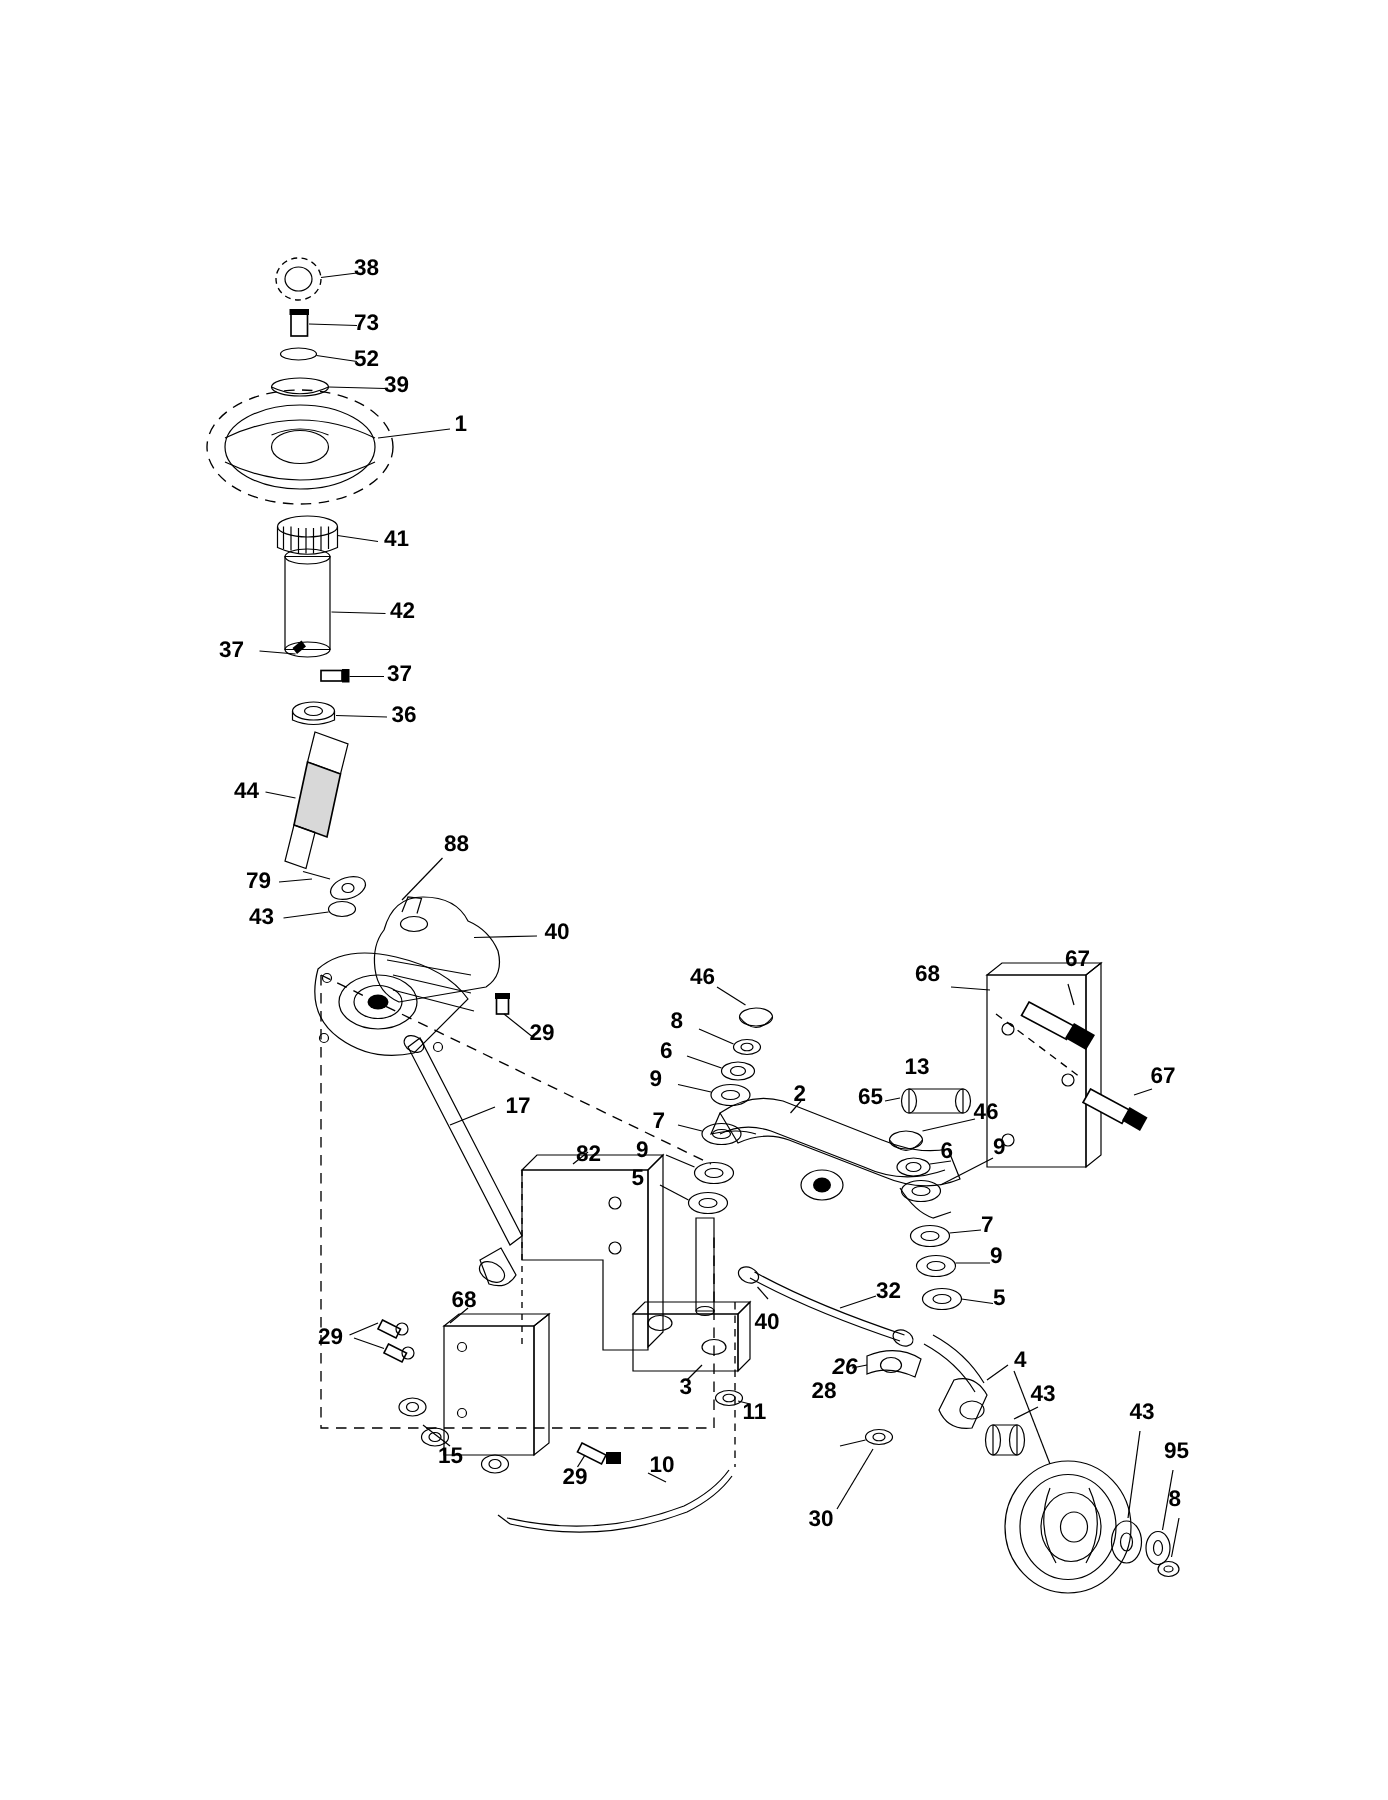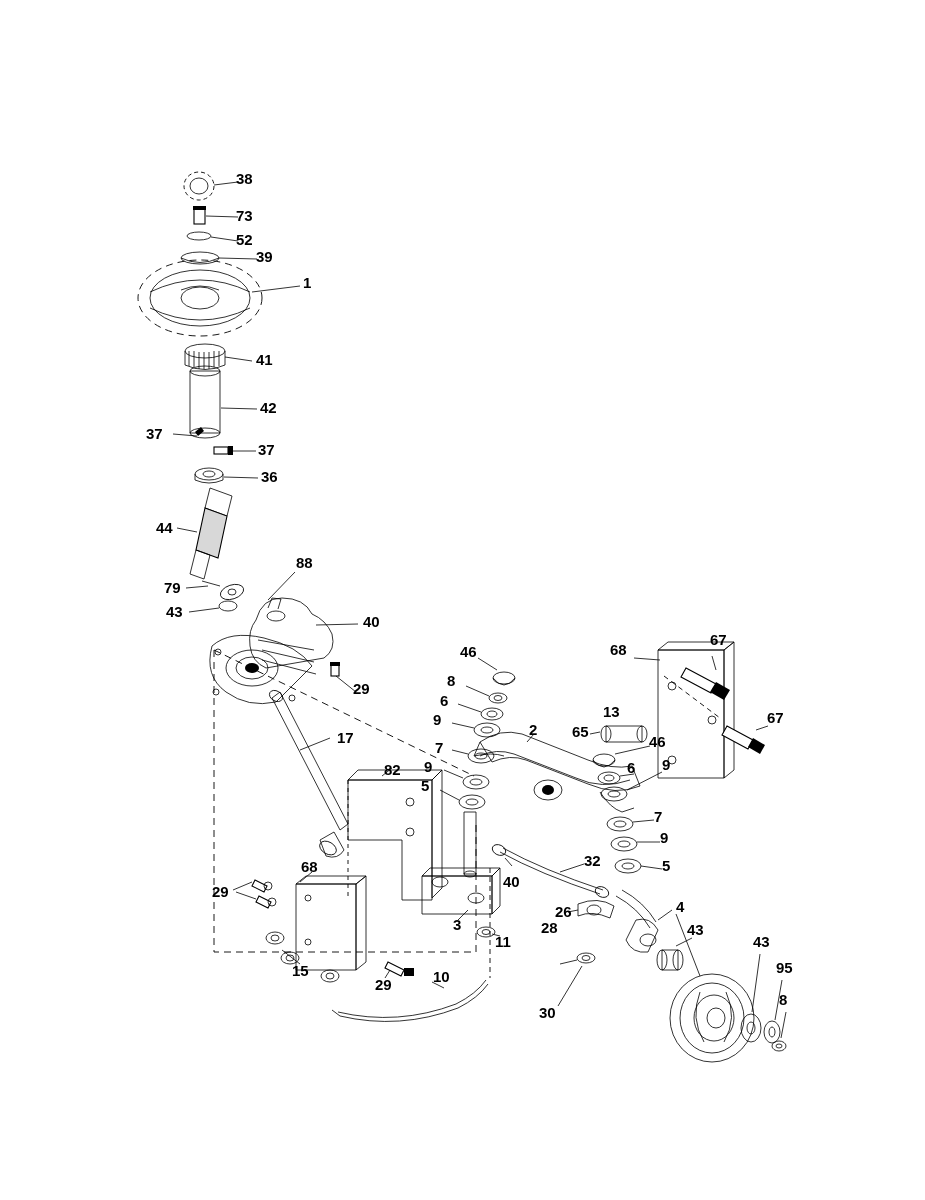--- a/index.html
+++ b/index.html
@@ -381,21 +381,21 @@
   <div class="callout" style="left:384px; top:742px;">82</div>
   <div class="callout" style="left:421px; top:758px;">5</div>
   <div class="callout" style="left:337px; top:710px;">17</div>
   <div class="callout" style="left:654px; top:789px;">7</div>
   <div class="callout" style="left:660px; top:810px;">9</div>
   <div class="callout" style="left:503px; top:854px;">40</div>
   <div class="callout" style="left:584px; top:833px;">32</div>
   <div class="callout" style="left:662px; top:838px;">5</div>
   <div class="callout" style="left:301px; top:839px;">68</div>
   <div class="callout" style="left:212px; top:864px;">29</div>
-  <div class="callout" style="left:555px; top:884px;">26</div>
+  <div class="callout" style="left:555px; top:884px;font-style:italic;">26</div>
   <div class="callout" style="left:676px; top:879px;">4</div>
   <div class="callout" style="left:687px; top:902px;">43</div>
   <div class="callout" style="left:753px; top:914px;">43</div>
   <div class="callout" style="left:453px; top:897px;">3</div>
   <div class="callout" style="left:495px; top:914px;">11</div>
   <div class="callout" style="left:776px; top:940px;">95</div>
   <div class="callout" style="left:292px; top:943px;">15</div>
   <div class="callout" style="left:375px; top:957px;">29</div>
   <div class="callout" style="left:433px; top:949px;">10</div>
   <div class="callout" style="left:541px; top:900px;">28</div>

